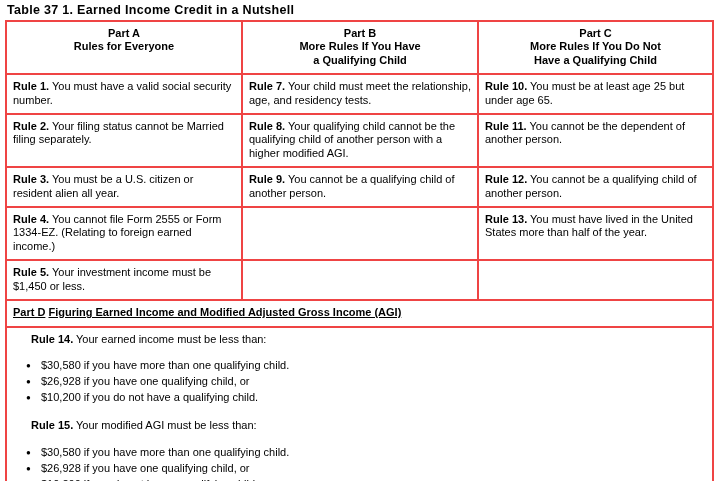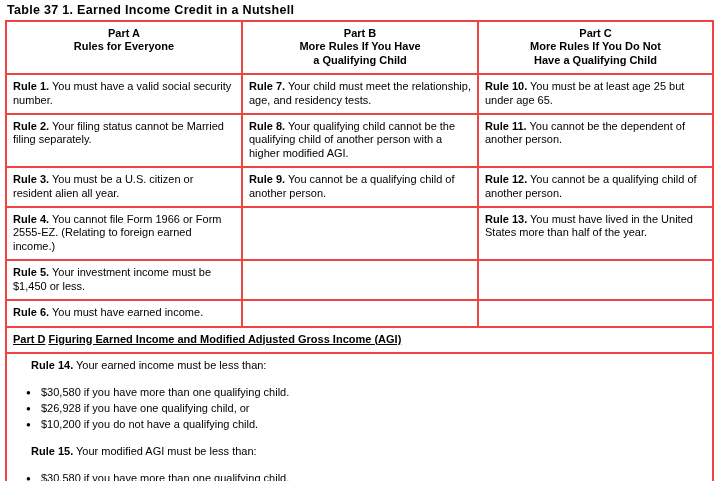--- a/index.html
+++ b/index.html
@@ -192,46 +192,38 @@
         </td>
         <td>
           <span class="rule-label">Rule 12.</span>
           <span class="rule-text">You cannot be a qualifying child of another person.</span>
         </td>
       </tr>
 
       <tr>
         <td>
           <span class="rule-label">Rule 4.</span>
-          <span class="rule-text">You cannot file Form 1966 or Form 2555-EZ. (Relating to foreign earned income.)</span>
+          <span class="rule-text">You cannot file Form 2555 or Form 1334-EZ. (Relating to foreign earned income.)</span>
         </td>
         <td class="empty-cell">&nbsp;</td>
         <td>
           <span class="rule-label">Rule 13.</span>
           <span class="rule-text">You must have lived in the United States more than half of the year.</span>
         </td>
       </tr>
 
       <tr>
         <td>
           <span class="rule-label">Rule 5.</span>
           <span class="rule-text">Your investment income must be $1,450 or less.</span>
         </td>
         <td class="empty-cell">&nbsp;</td>
         <td class="empty-cell">&nbsp;</td>
       </tr>
 
-      <tr>
-        <td>
-          <span class="rule-label">Rule 6.</span>
-          <span class="rule-text">You must have earned income.</span>
-        </td>
-        <td class="empty-cell">&nbsp;</td>
-        <td class="empty-cell">&nbsp;</td>
-      </tr>
 
       <tr>
         <td class="partd-header" colspan="3">
           <span class="pd-label">Part D</span>
           <span class="pd-title">Figuring Earned Income and Modified Adjusted Gross Income (AGI)</span>
         </td>
       </tr>
 
       <tr>
         <td class="partd-body" colspan="3">

